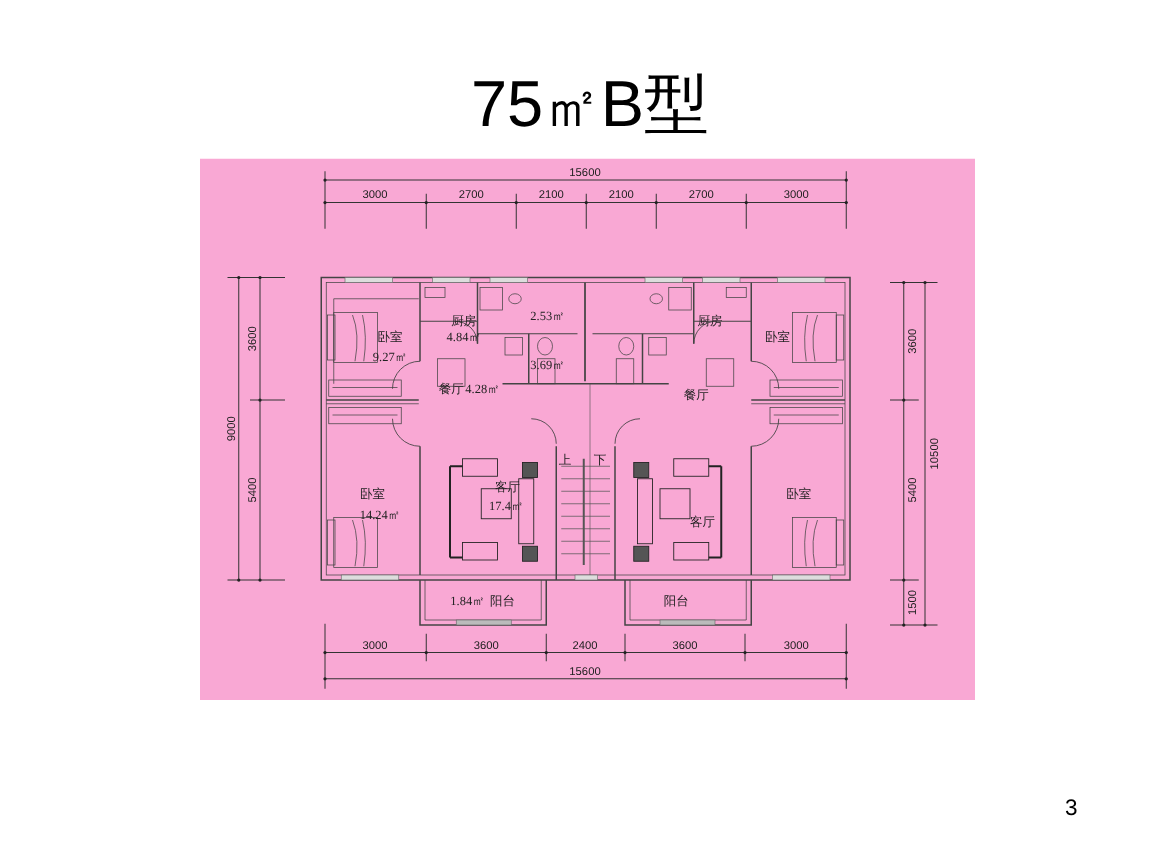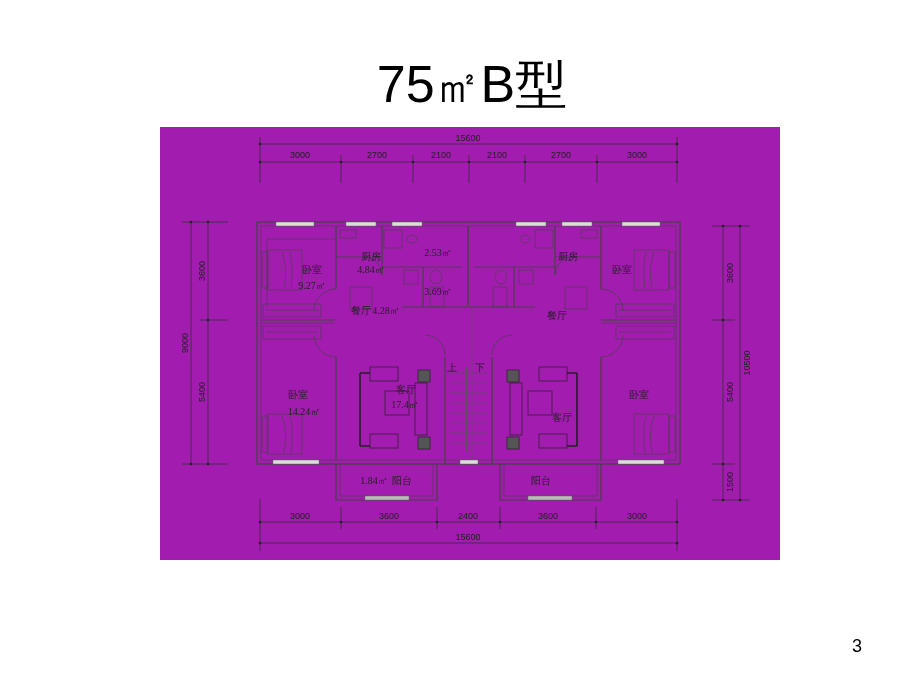--- a/index.html
+++ b/index.html
@@ -4,21 +4,21 @@
 <style>
   html, body { margin: 0; padding: 0; background: #ffffff; }
   body { width: 920px; height: 690px; position: relative; overflow: hidden; font-family: "Liberation Sans", sans-serif; }
   .title {
     position: absolute; left: 12px; top: 52px; width: 920px; text-align: center;
     font-family: "Liberation Sans", sans-serif; font-size: 52px; color: #000; line-height: 64px;
   }
   .title .unit { font-family: "Liberation Serif", serif; font-size: 46px; }
   .plan {
     position: absolute; left: 160px; top: 127px; width: 620px; height: 433px;
-    background: #a21caf;
+    background: #f9a8d4;
   }
   .page-num {
     position: absolute; left: 852px; top: 636px; font-size: 18px; color: #000;
     font-family: "Liberation Sans", sans-serif;
   }
   svg text { font-family: "DejaVu Sans", sans-serif; }
   .dim { font-family: "Liberation Sans Narrow", "Liberation Sans", sans-serif; font-size: 9px; fill: #222; }
   .room { font-size: 10px; fill: #222; }
   .area { font-family: "Liberation Serif", serif; font-size: 10px; fill: #222; }
 </style>

